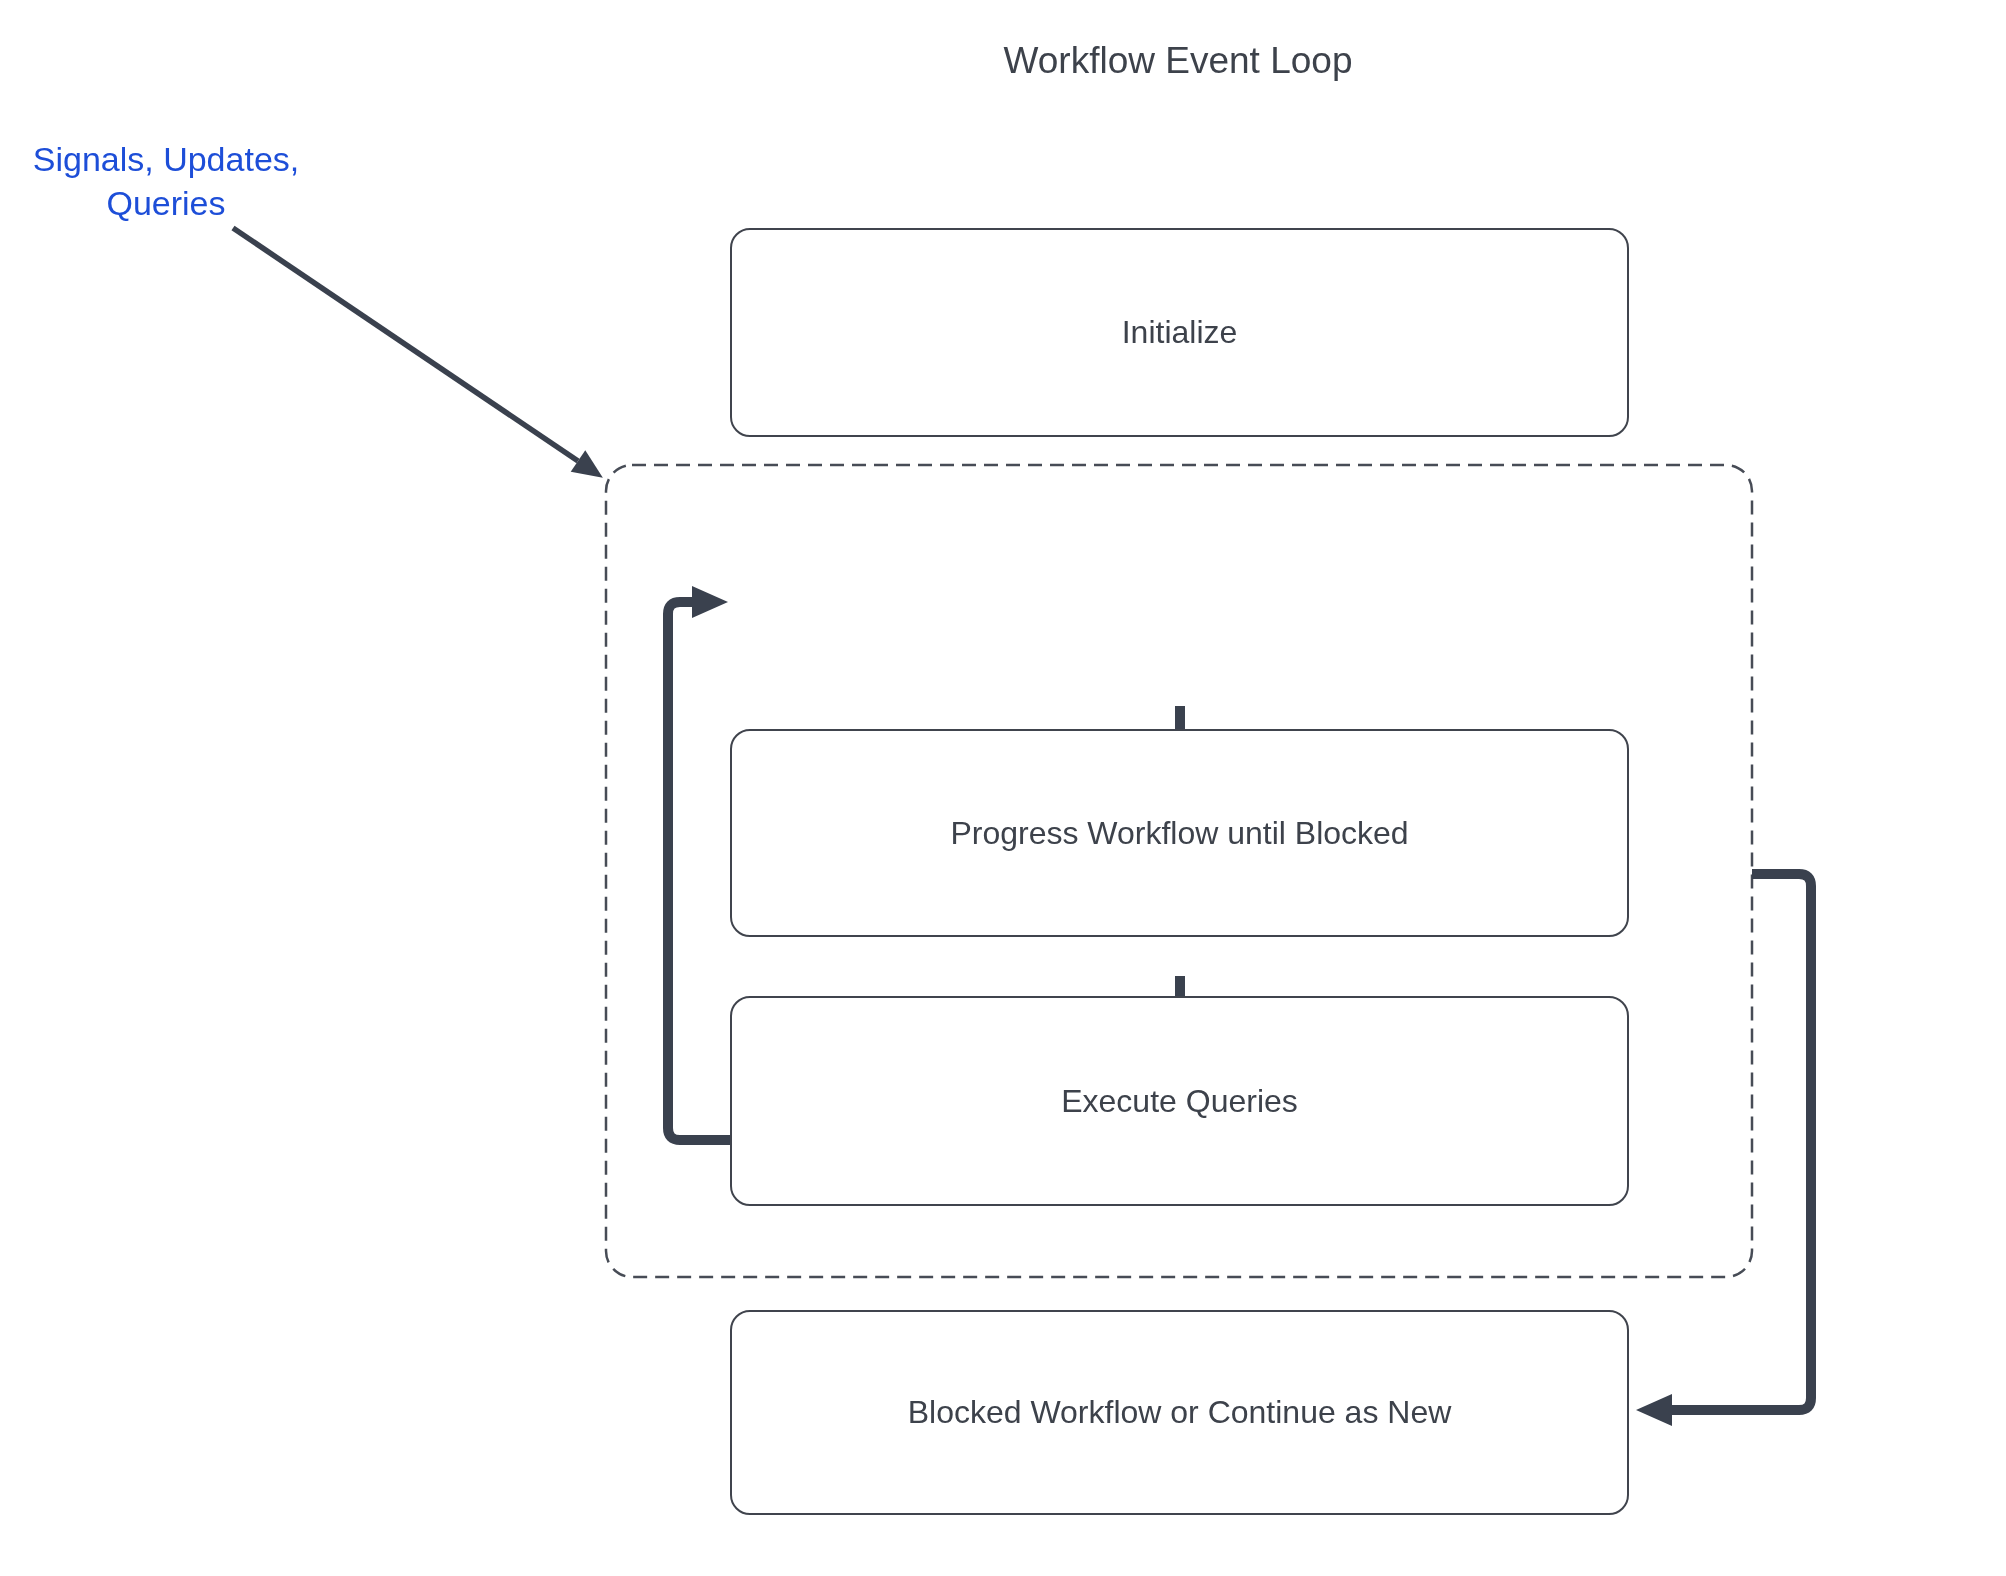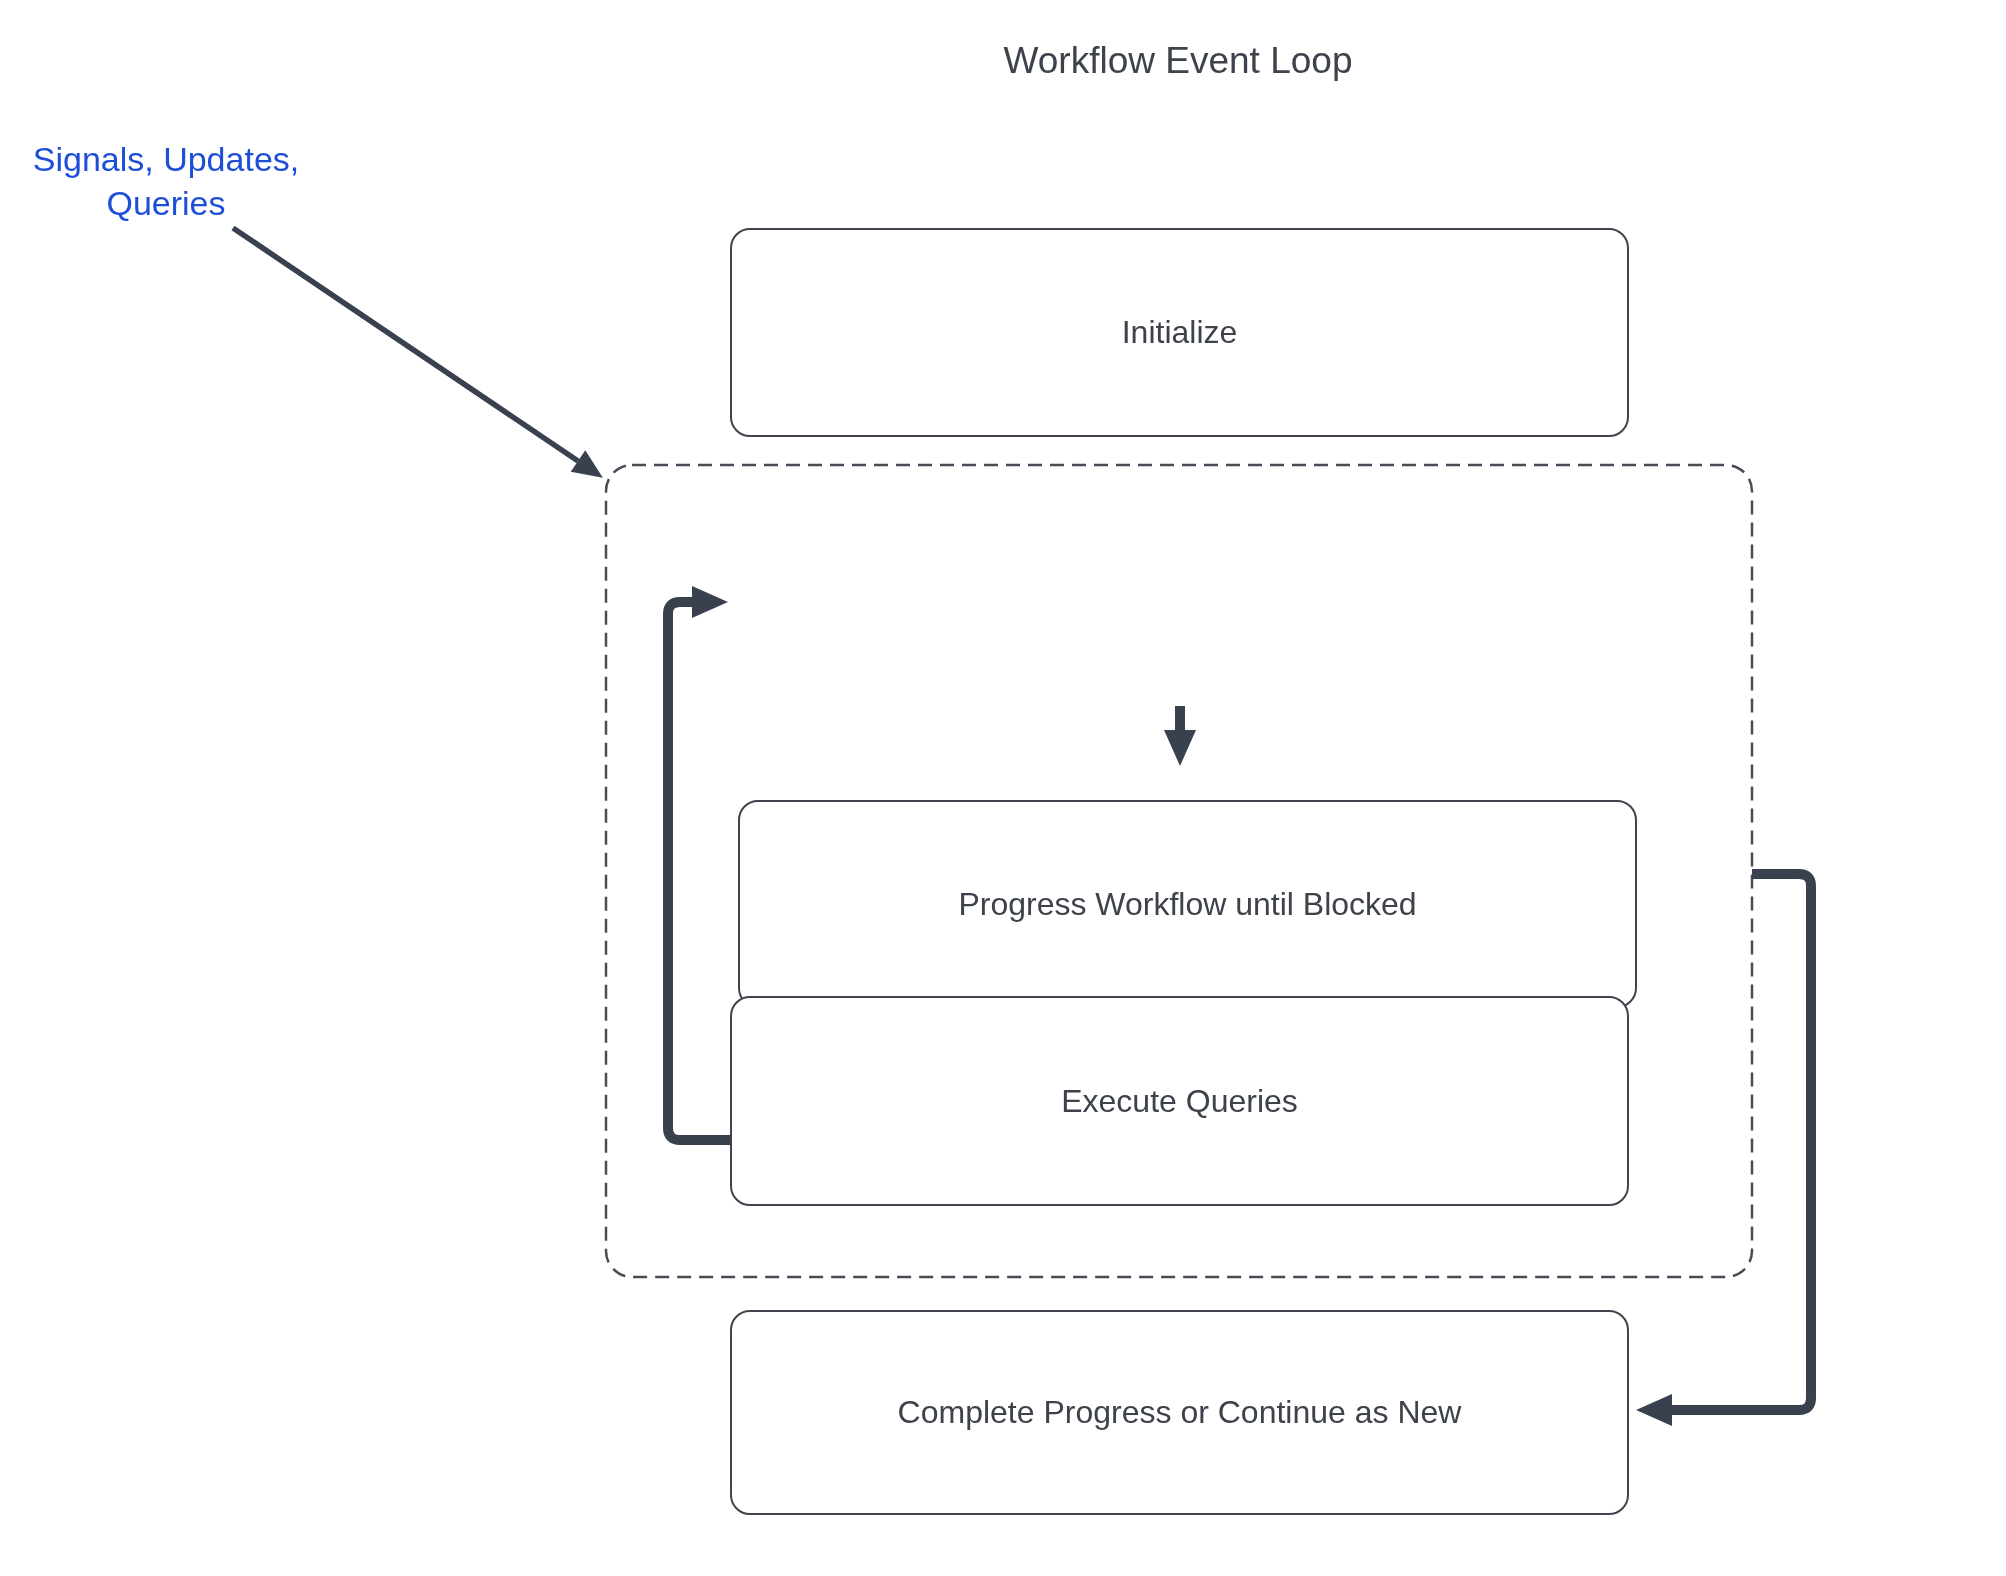--- a/index.html
+++ b/index.html
@@ -55,21 +55,21 @@
     display: flex;
     align-items: center;
     justify-content: center;
     text-align: center;
     font-size: 32px;
     padding: 4px 24px;
     z-index: 2;
   }
   .node-initialize        { top: 228px;  height: 209px; }
   .node-progress-signals  { top: 498px;  height: 209px; }
-  .node-progress-workflow { top: 800px;  height: 208px; margin-left: 8px; }
+  .node-progress-workflow { top: 729px;  height: 208px; }
   .node-execute-queries   { top: 996px; height: 210px; }
   .node-complete          { top: 1310px; height: 205px; }
 </style>
 </head>
 <body>
 
 <div class="canvas">
 
   <div class="diagram-title">Workflow Event Loop</div>
 
@@ -99,15 +99,15 @@
     <path d="M 1752 874 L 1799 874 Q 1811 874 1811 886 L 1811 1398 Q 1811 1410 1799 1410 L 1672 1410" fill="none" stroke="#3a414e" stroke-width="10" marker-end="url(#ah-thick)"></path>
   </svg>
 
   <div class="node node-initialize">Initialize</div>
 
 
   <div class="node node-progress-workflow">Progress Workflow until Blocked</div>
 
   <div class="node node-execute-queries">Execute Queries</div>
 
-  <div class="node node-complete">Complete Progress or Continue as New</div>
+  <div class="node node-complete">Blocked Workflow or Continue as New</div>
 
 </div>
 
 </body></html>

